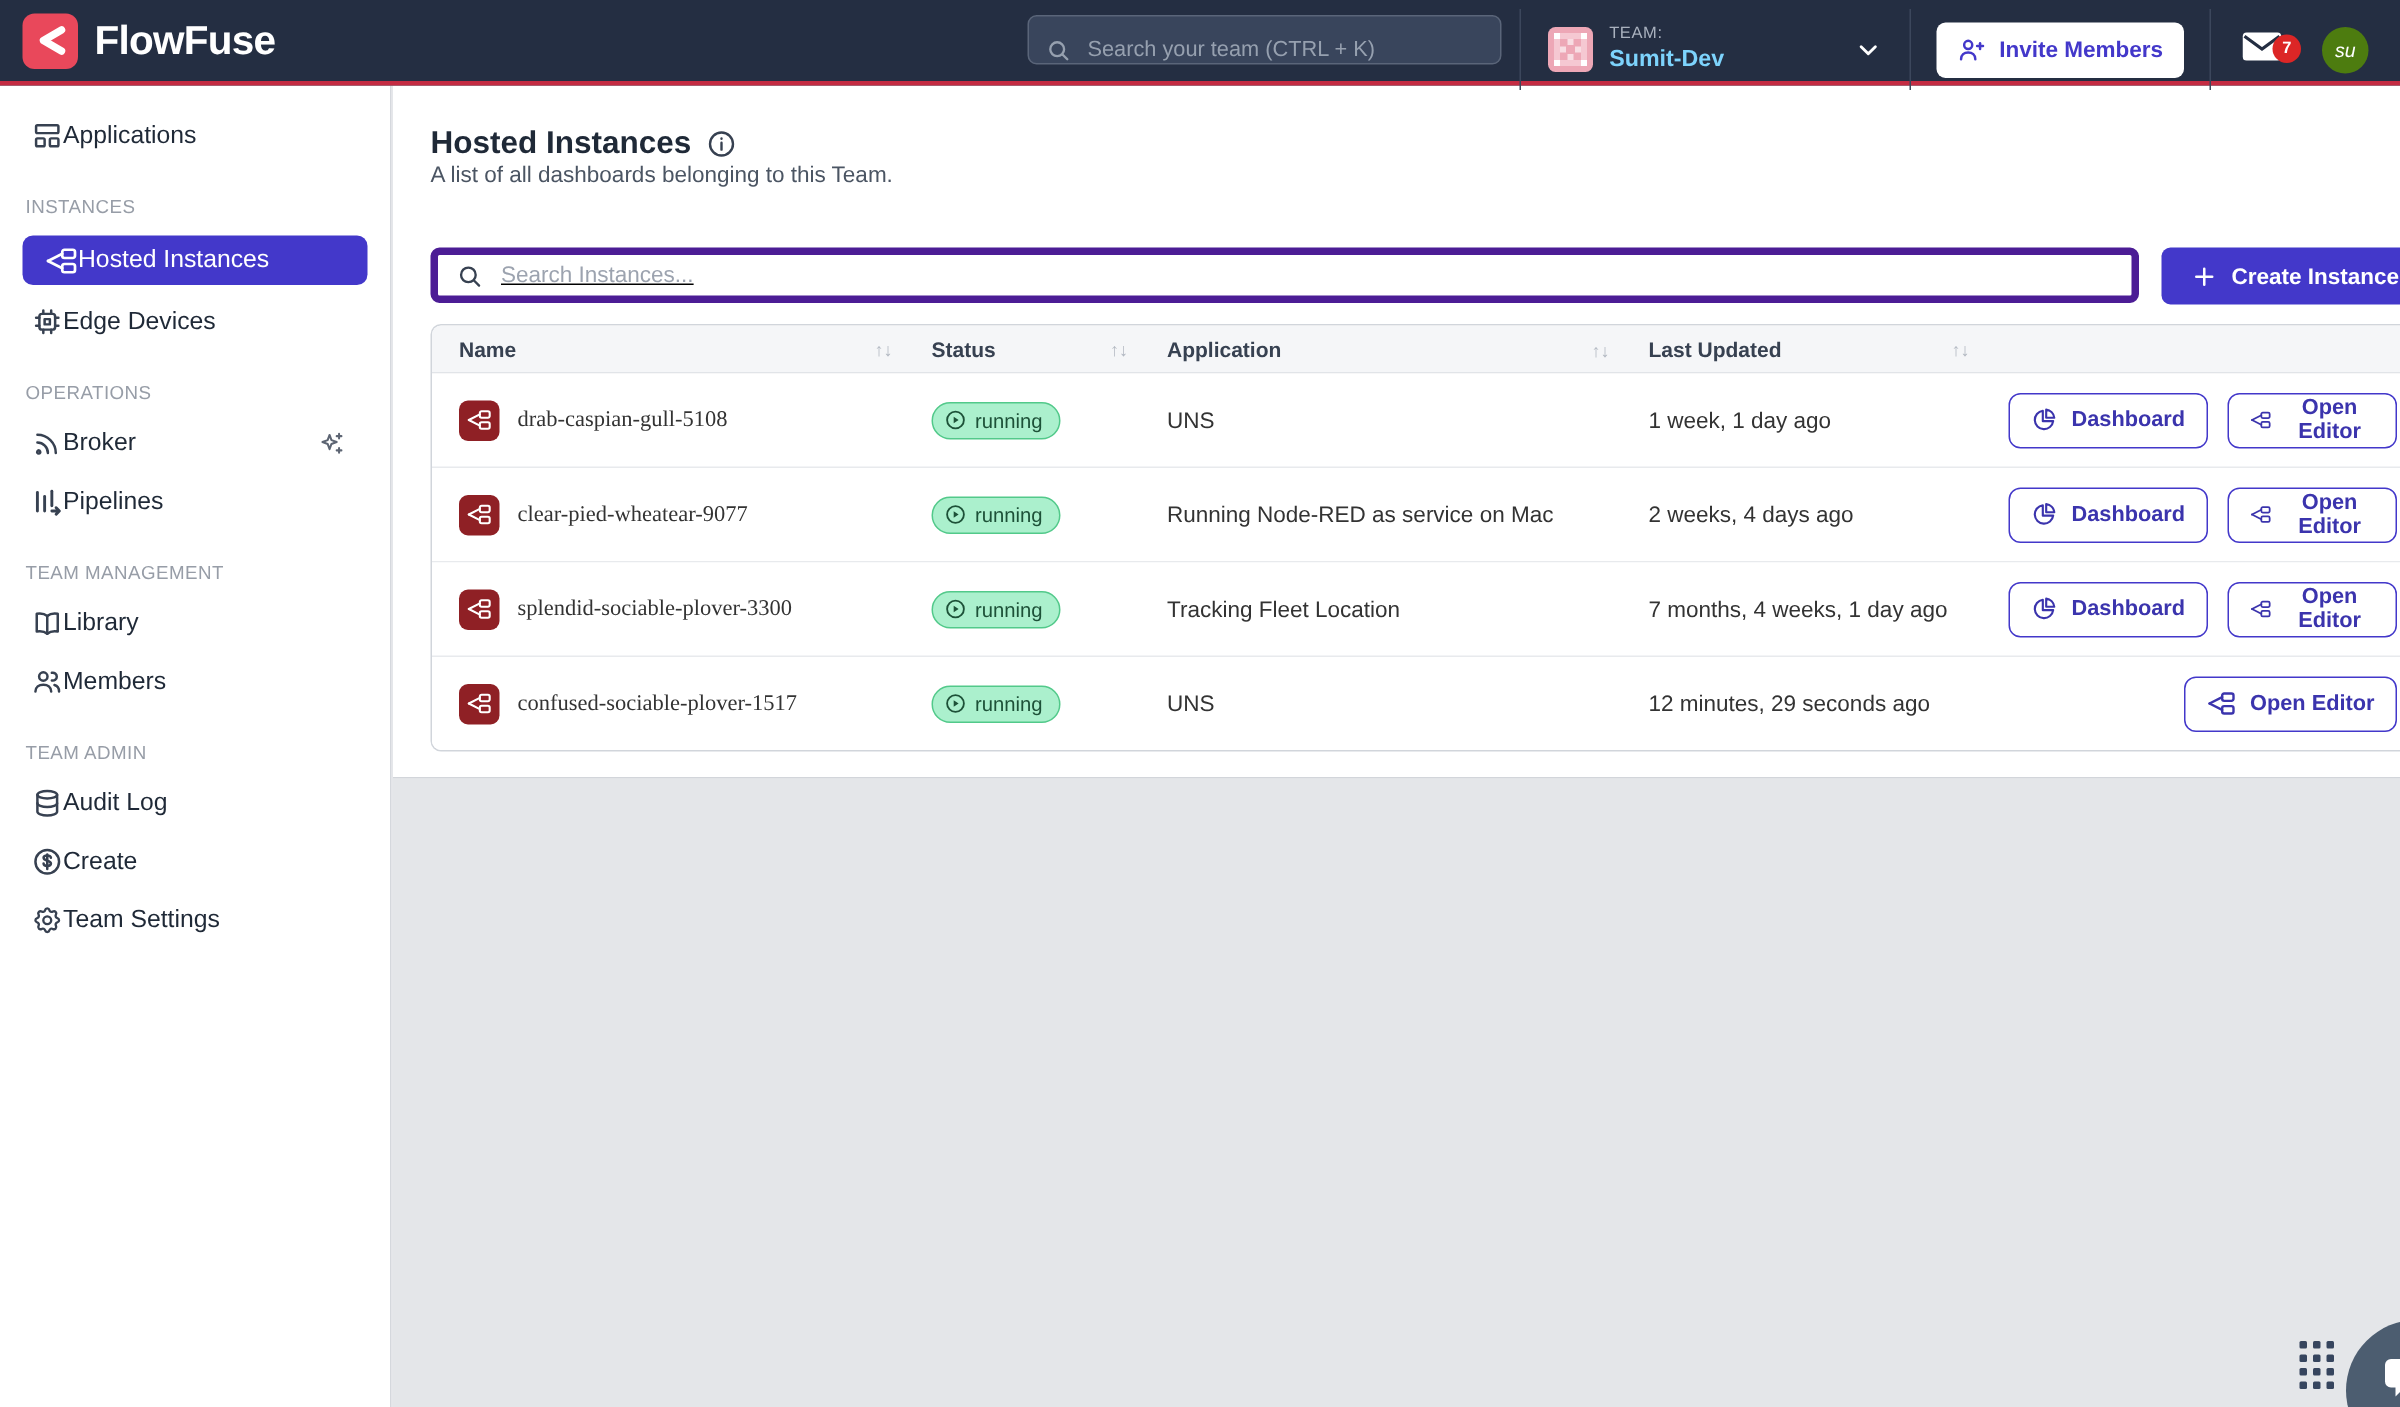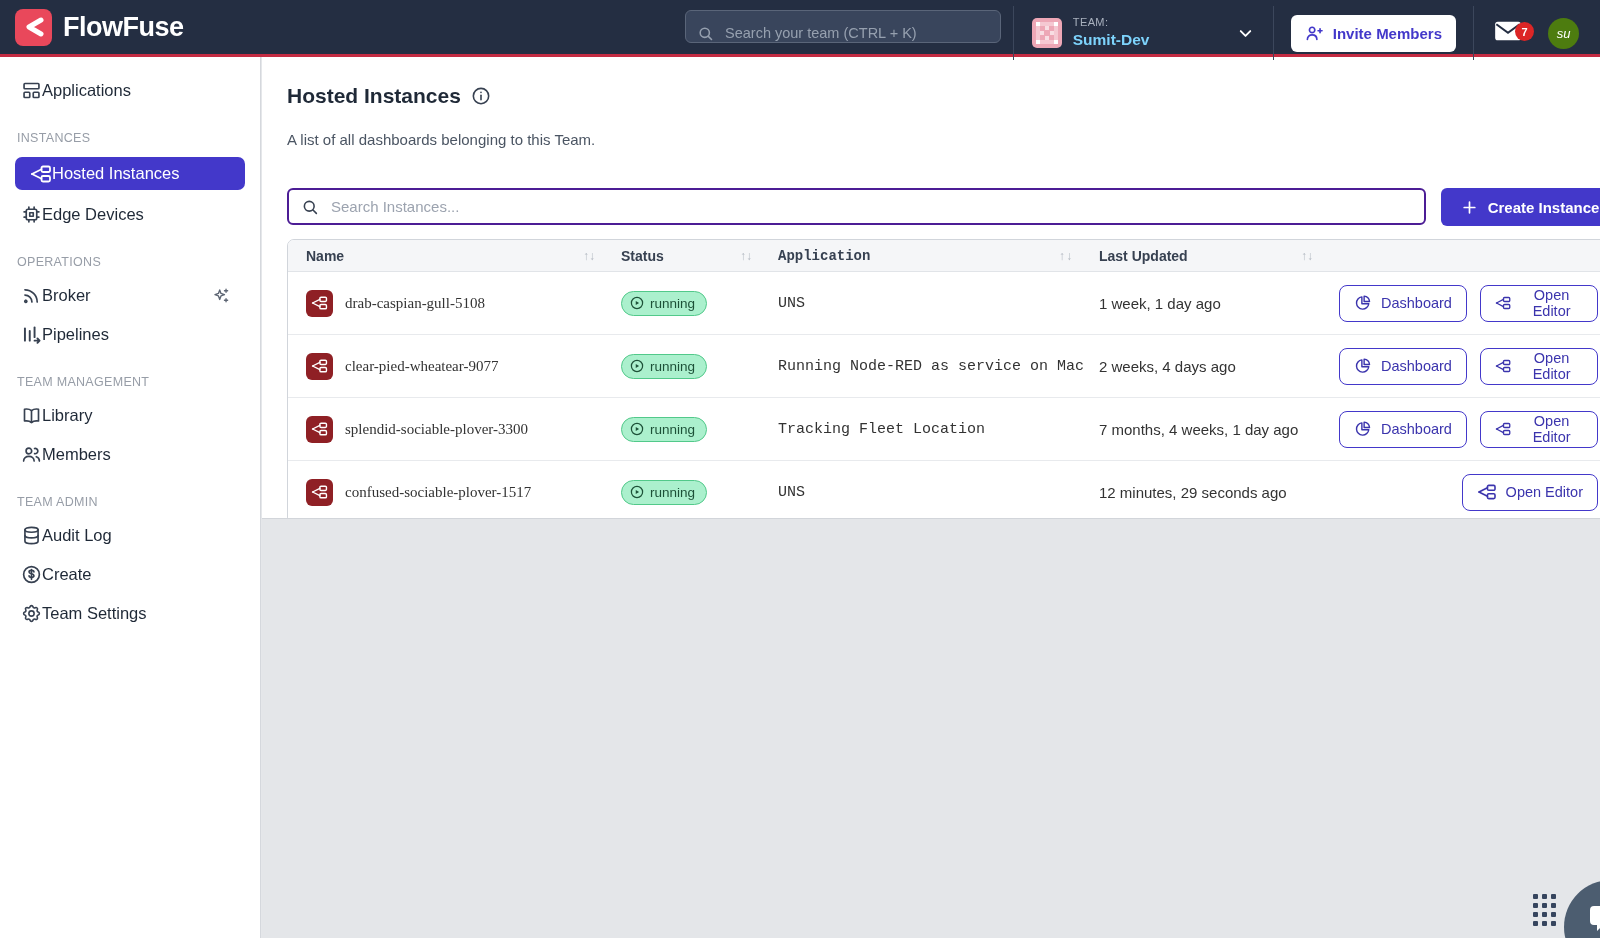--- a/index.html
+++ b/index.html
@@ -70,63 +70,63 @@
   }
   .sparkle{margin-left:auto;margin-right:14px;display:flex;color:#5d6573;}
   
   .main{position:fixed;left:262px;top:57px;right:0;bottom:0;background:#e4e6e9;}
   .main-white{
     background:#ffffff;border-bottom:1px solid #d2d5da;height:462px;
     box-sizing:border-box;padding:27px 0 0 25px;overflow:hidden;
   }
   .page-title-row{display:flex;align-items:center;gap:10px;}
   .page-title{font-size:21px;font-weight:700;color:#1f2937;margin:0;}
-  .page-subtitle{font-size:15px;color:#4b5563;margin-top:23px;}
+  .page-subtitle{font-size:15px;color:#4b5563;margin-top:0;}
   .toolbar{display:flex;gap:15px;margin-top:40px;width:1332px;}
   .search-box{
-    flex:1;height:37px;border:2px solid #4c1d95;border-radius:6px;background:#fff;
-    display:flex;align-items:center;gap:10px;padding:0 12px;box-sizing:border-box;
+    flex:1;height:37px;border:5px solid #4c1d95;border-radius:6px;background:#fff;
+    display:flex;align-items:center;gap:10px;padding:0 12px;box-sizing:border-box;text-decoration:underline;
   }
   .search-box input{flex:1;border:none;outline:none;font-size:15px;font-family:inherit;color:#374151;}
   .search-box input::placeholder{color:#9ca3af;}
   .create-btn{
     width:178px;height:38px;background:#4338ca;color:#fff;border:none;border-radius:6px;cursor:pointer;
     font-weight:700;font-size:15px;font-family:inherit;display:flex;align-items:center;justify-content:center;gap:10px;
   }
   .card{
     margin-top:13px;width:1332px;border:1px solid #d1d5db;border-radius:7px;
     background:#fff;overflow:hidden;box-sizing:border-box;
   }
   .thead{
     display:flex;align-items:center;background:#f5f6f8;border-bottom:1px solid #e1e4e8;
     height:31px;font-size:14px;font-weight:700;color:#374151;
   }
   .c-name{width:333px;box-sizing:border-box;padding-left:18px;display:flex;align-items:center;}
   .c-status{width:157px;display:flex;align-items:center;}
-  .c-app{width:321px;display:flex;align-items:flex-end;font-family:Liberation Mono, monospace;}
+  .c-app{width:321px;display:flex;align-items:flex-end;}
   .c-upd{width:240px;display:flex;align-items:center;}
   .c-act{flex:1;display:flex;align-items:center;justify-content:flex-end;gap:13px;padding-right:20px;}
   .sort{margin-left:auto;margin-right:26px;color:#b3b9c2;font-size:12px;font-weight:400;cursor:pointer;}
   .trow{
     display:flex;align-items:center;height:62px;border-bottom:1px solid #e8eaed;
     font-size:15px;color:#333333;background:#fff;cursor:pointer;
   }
   .trow:last-child{border-bottom:none;}
   .name-cell{gap:12px;font-size:15px;color:#333;font-family:Liberation Serif, serif;}
   .nr-icon{
     width:27px;height:27px;background:#8f2025;border-radius:6px;
     display:flex;align-items:center;justify-content:center;flex:0 0 auto;
   }
   .badge{
     display:inline-flex;align-items:center;gap:6px;background:#abf0cd;border:1px solid #52c98a;
     border-radius:999px;padding:4px 11px 4px 8px;font-size:13.5px;color:#1d5138;
   }
   .act-btn{
     display:inline-flex;align-items:center;gap:9px;border:1.6px solid #4338ca;color:#3b34ad;
-    background:#fff;border-radius:8px;height:37px;padding:0 14px;font-size:14.5px;font-weight:400;
+    background:#fff;border-radius:8px;height:37px;padding:0 14px;font-size:14.5px;font-weight:700;
     font-family:inherit;cursor:pointer;box-sizing:border-box;
   }
   
   .drag-dots{
     position:fixed;left:1533px;top:894px;display:grid;
     grid-template-columns:repeat(3,5px);grid-auto-rows:5px;gap:4px;cursor:grab;z-index:60;
   }
   .drag-dots span{width:5px;height:5px;background:#36455e;border-radius:1px;}
   .chat-btn{
     position:fixed;left:1564px;top:880px;width:94px;height:94px;border-radius:50%;

